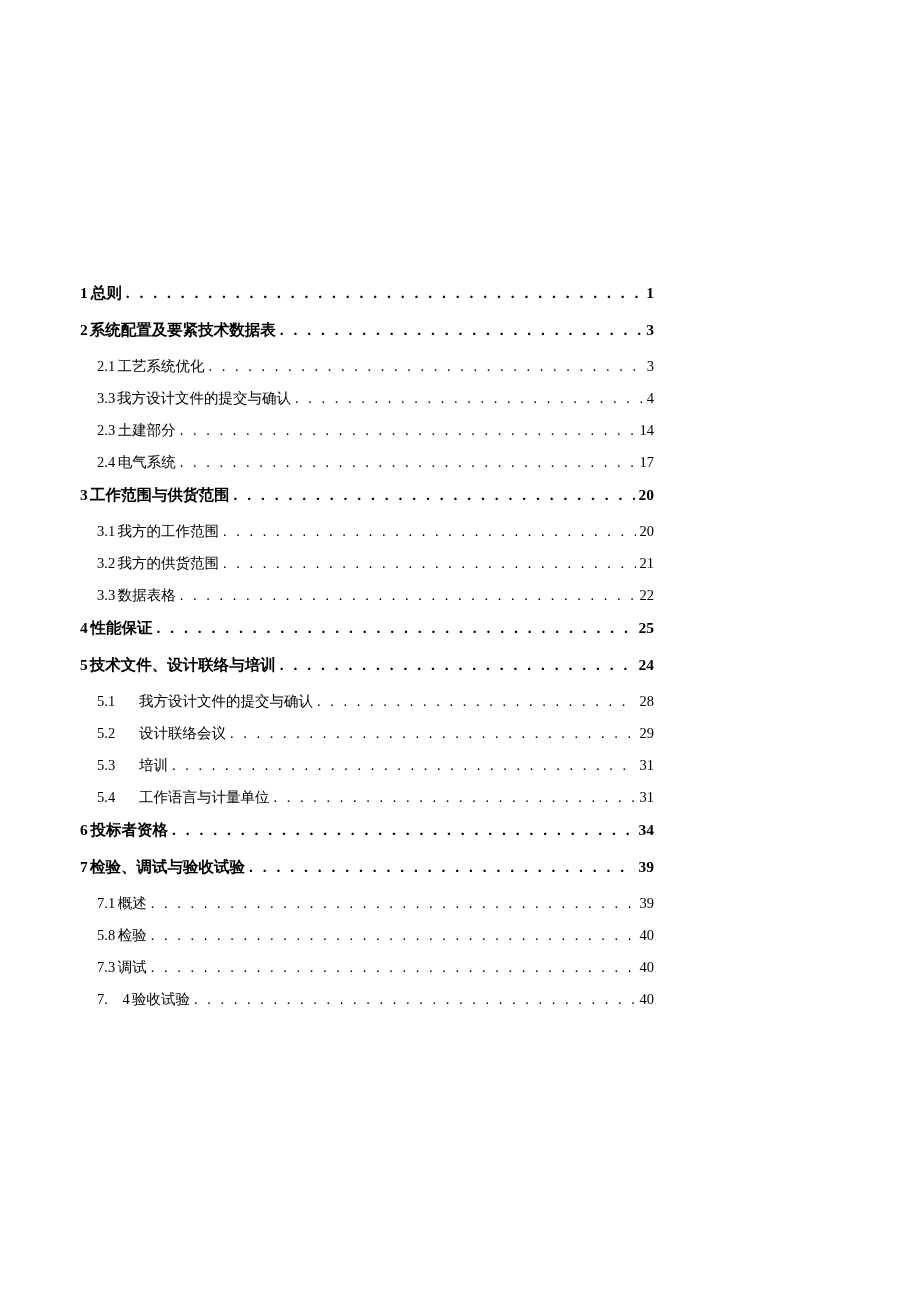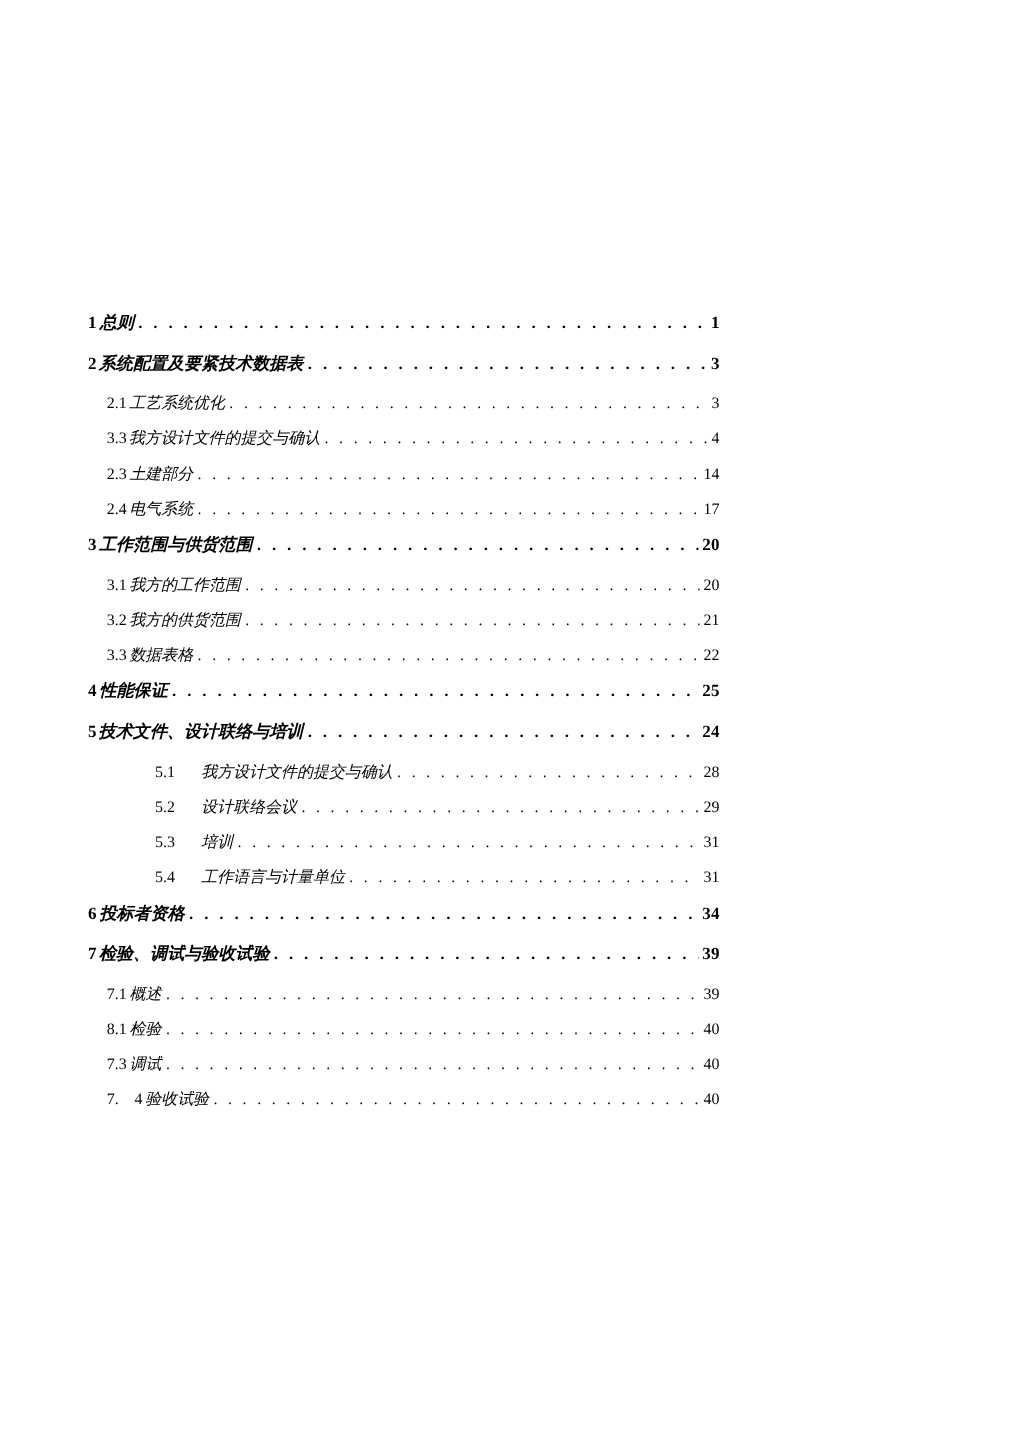--- a/index.html
+++ b/index.html
@@ -35,25 +35,23 @@
       padding-left: 17px;
       font-size: 14.5px;
       margin-bottom: 13px;
     }
     .toc-number {
       flex: 0 0 auto;
     }
     .toc-number.wide {
       display: inline-block;
       min-width: 42px;
-      margin-left: 44px;
     }
     .toc-title {
       flex: 0 0 auto;
-      font-style: italic;
     }
     .dots {
       flex: 1 1 auto;
       overflow: hidden;
       letter-spacing: 3px;
       margin: 0 4px;
       font-weight: normal;
     }
     .dots::before {
       content: ". . . . . . . . . . . . . . . . . . . . . . . . . . . . . . . . . . . . . . . . . . . . . . . . . . . . . . . . . . . . . . . . . . . . . . . . . . . . . . . . . . . . . . . . . . . . . . . . . . . .";
@@ -218,21 +216,21 @@
 
   <div class="toc-line sub">
     <span class="toc-number">7.1</span>
       <span class="sp"></span>
     <span class="toc-title">概述</span>
     <span class="dots"></span>
     <span class="toc-page">39</span>
   </div>
 
   <div class="toc-line sub">
-    <span class="toc-number">8.1</span>
+    <span class="toc-number">5.8</span>
       <span class="sp"></span>
     <span class="toc-title">检验</span>
     <span class="dots"></span>
     <span class="toc-page">40</span>
   </div>
 
   <div class="toc-line sub">
     <span class="toc-number">7.3</span>
       <span class="sp"></span>
     <span class="toc-title">调试</span>

